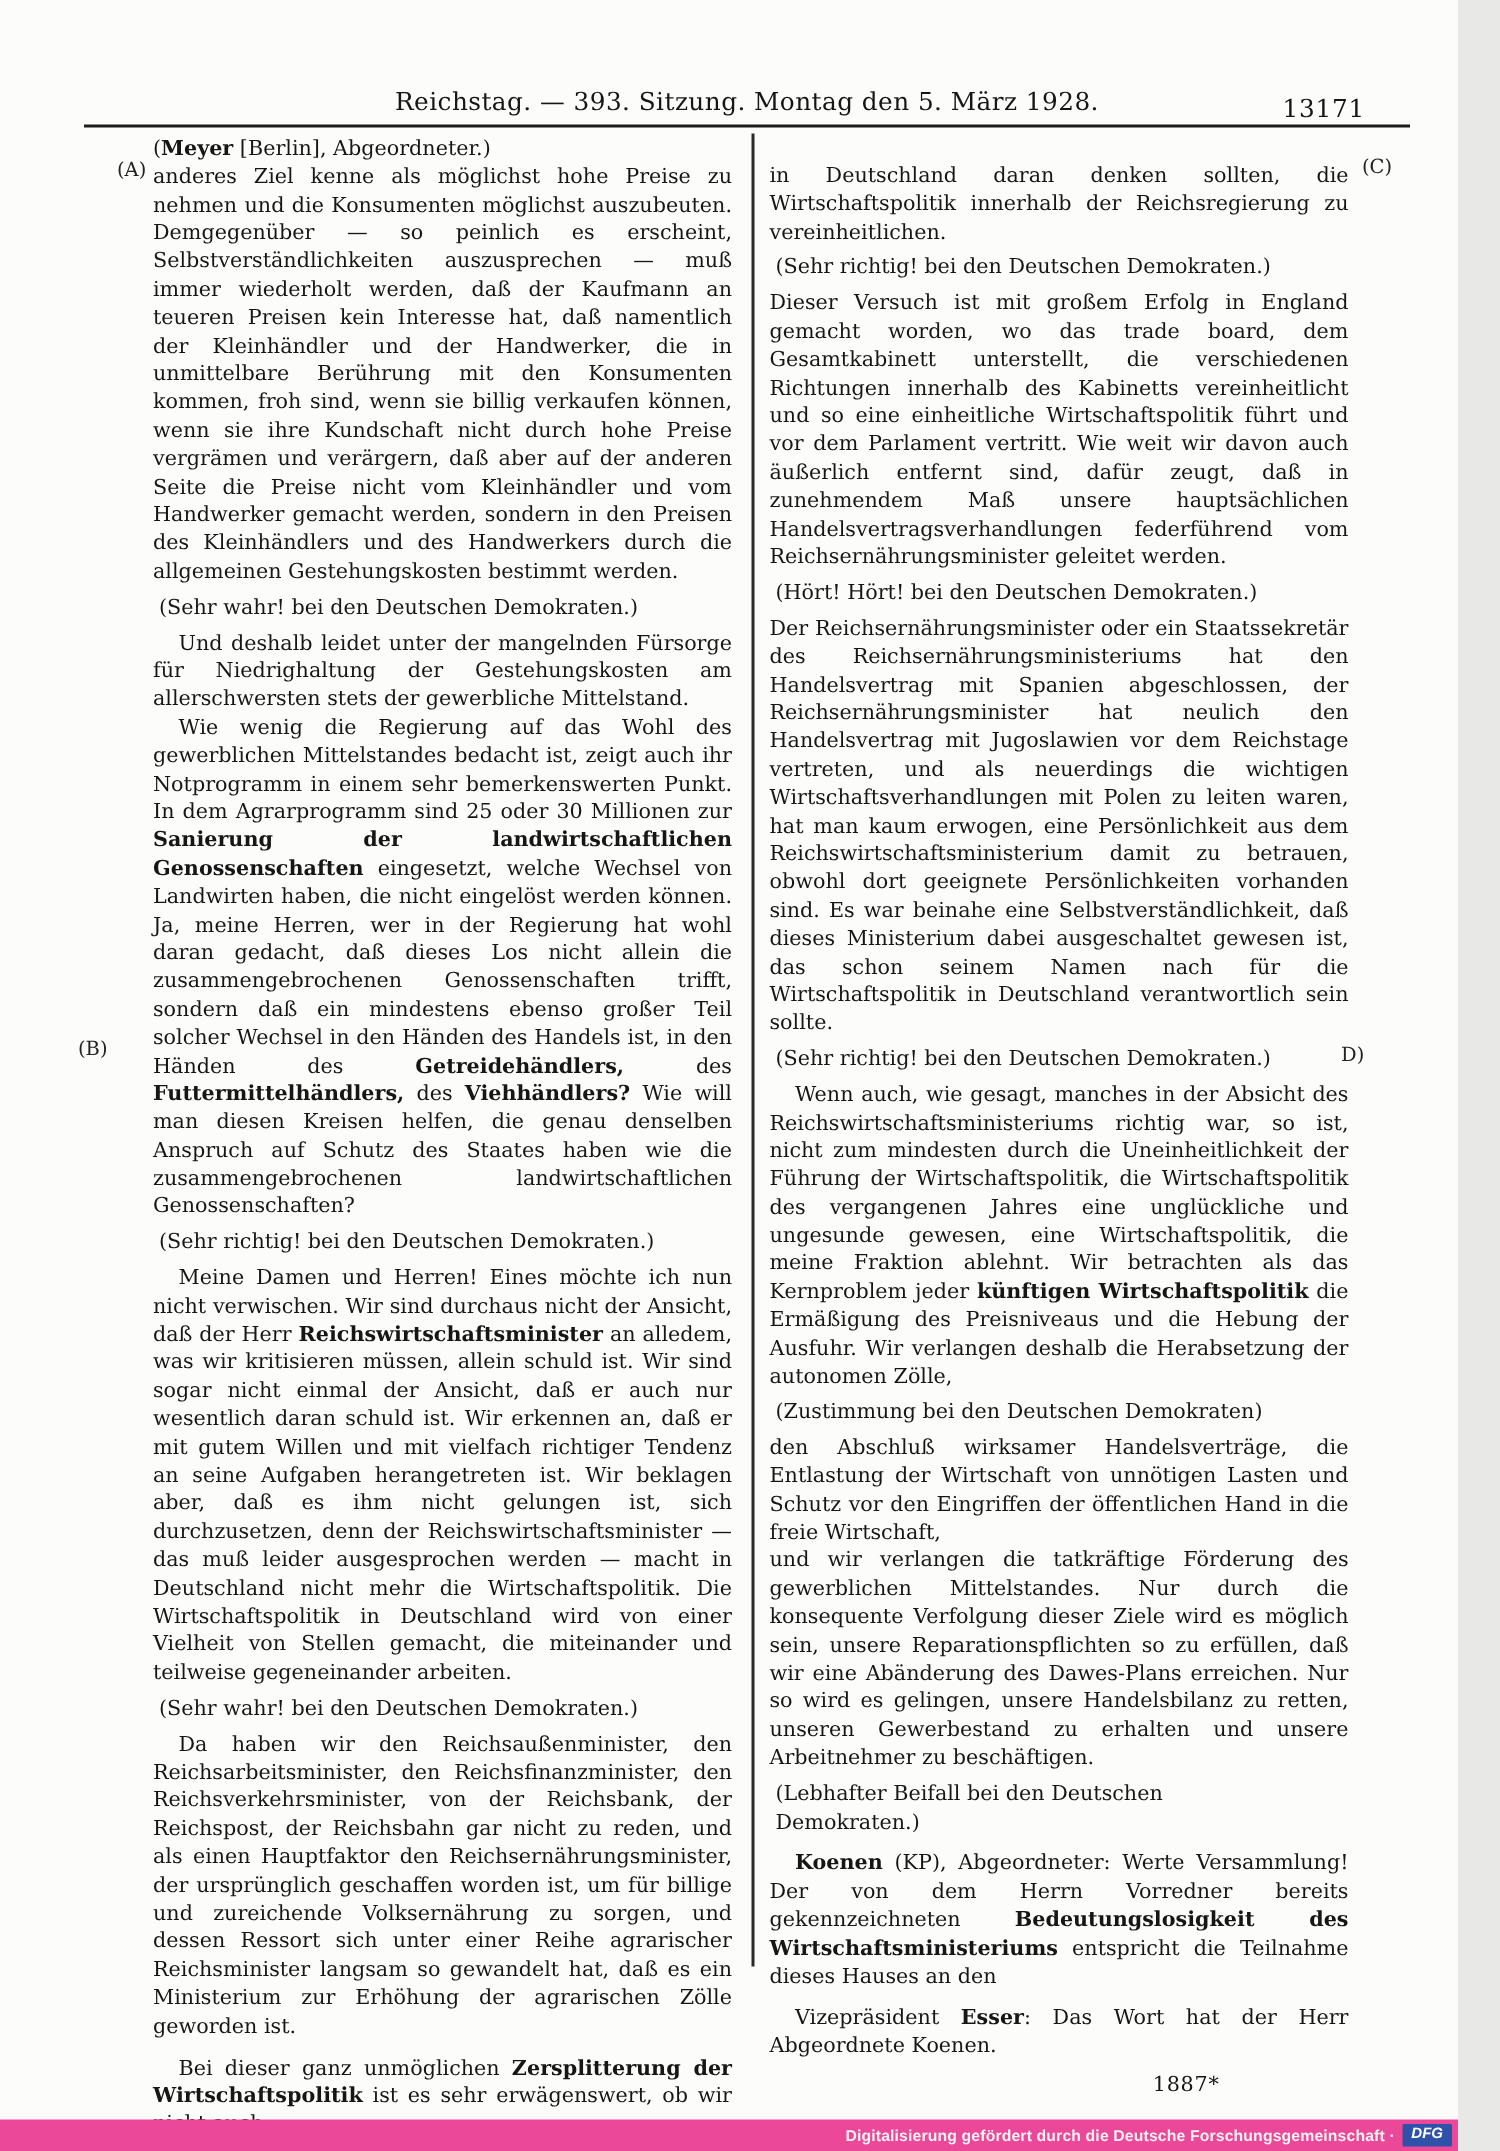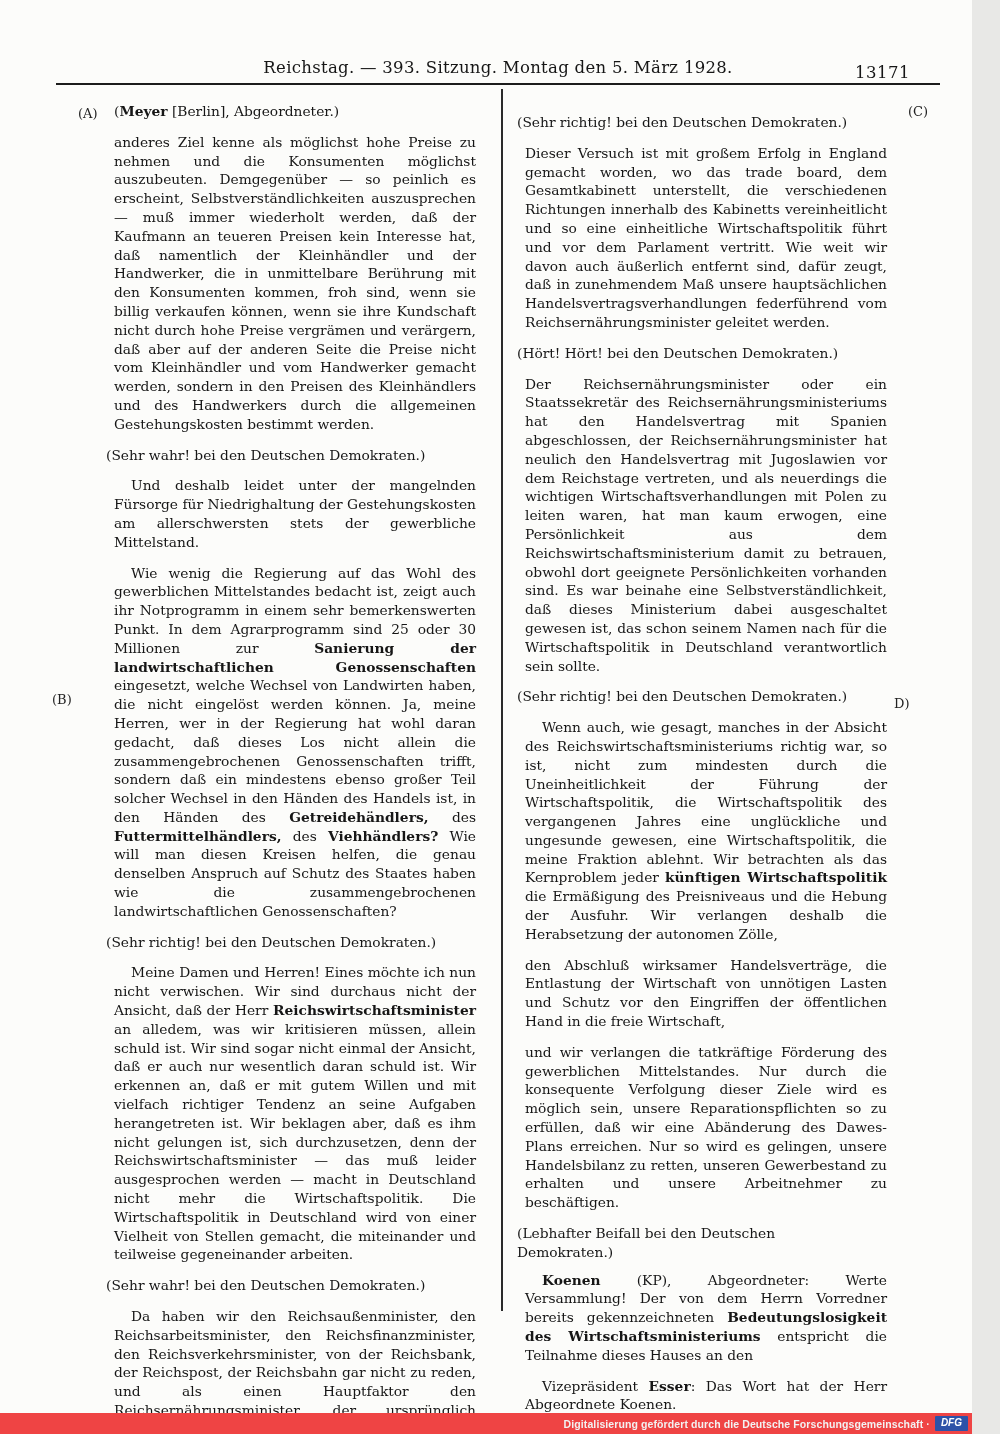--- a/index.html
+++ b/index.html
@@ -32,34 +32,34 @@
   
   .margin-marker{position:absolute;font-size:13px;color:#222;}
   .mk-a{left:78px;top:106px;}
   .mk-b{left:52px;top:692px;}
   .mk-c{left:908px;top:104px;}
   .mk-d{left:894px;top:696px;}
   
   .col{position:absolute;width:386px;font-size:13.8px;line-height:18.8px;}
   .col-left{left:102px;top:90px;}
   .col-right{left:513px;top:108px;}
-  .col p{margin:12px;}
+  .col p{margin:0;}
   .paragraph{text-align:justify;}
   .paragraph.indent{text-indent:17px;}
   .space-before{margin-top:9px !important;}
   .interjection{
     margin:5px 4px !important;white-space:pre-line;
   }
   .speaker-note{text-align:left;}
   .signature{text-align:right;padding-right:86px;margin-top:7px !important;letter-spacing:.5px;}
   .b{font-weight:bold;}
   
   .dfg-bar{
     position:absolute;left:0;bottom:0;width:100%;height:21px;
-    background:#ef4444;
+    background:#ec4899;
     display:flex;align-items:center;justify-content:flex-end;
     gap:5px;padding-right:4px;box-sizing:border-box;
     font-family:"Liberation Sans","DejaVu Sans",sans-serif;
   }
   .dfg-credit{color:#f2f2f2;font-size:10.5px;font-weight:bold;letter-spacing:.1px;}
   .dfg-logo{
     background:#2d52a8;color:#ffffff;
     font-size:10px;font-weight:bold;font-style:italic;
     padding:1px 6px 2px 6px;border-radius:1px;line-height:12px;
   }
@@ -86,26 +86,28 @@
       <p class="paragraph indent"><span>Und deshalb leidet unter der mangelnden Fürsorge für Niedrighaltung der Gestehungskosten am allerschwersten stets der gewerbliche Mittelstand.</span></p>
       <p class="paragraph indent"><span>Wie wenig die Regierung auf das Wohl des gewerblichen Mittelstandes bedacht ist, zeigt auch ihr Notprogramm in einem sehr bemerkenswerten Punkt. In dem Agrarprogramm sind 25 oder 30 Millionen zur </span><span class="b">Sanierung der landwirtschaftlichen Genossenschaften</span><span> eingesetzt, welche Wechsel von Landwirten haben, die nicht eingelöst werden können. Ja, meine Herren, wer in der Regierung hat wohl daran gedacht, daß dieses Los nicht allein die zusammengebrochenen Genossenschaften trifft, sondern daß ein mindestens ebenso großer Teil solcher Wechsel in den Händen des Handels ist, in den Händen des </span><span class="b">Getreidehändlers,</span><span> des </span><span class="b">Futtermittelhändlers,</span><span> des </span><span class="b">Viehhändlers?</span><span> Wie will man diesen Kreisen helfen, die genau denselben Anspruch auf Schutz des Staates haben wie die zusammengebrochenen landwirtschaftlichen Genossenschaften?</span></p>
       <p class="interjection"><span>(Sehr richtig! bei den Deutschen Demokraten.)</span></p>
       <p class="paragraph indent"><span>Meine Damen und Herren! Eines möchte ich nun nicht verwischen. Wir sind durchaus nicht der Ansicht, daß der Herr </span><span class="b">Reichswirtschaftsminister</span><span> an alledem, was wir kritisieren müssen, allein schuld ist. Wir sind sogar nicht einmal der Ansicht, daß er auch nur wesentlich daran schuld ist. Wir erkennen an, daß er mit gutem Willen und mit vielfach richtiger Tendenz an seine Aufgaben herangetreten ist. Wir beklagen aber, daß es ihm nicht gelungen ist, sich durchzusetzen, denn der Reichswirtschaftsminister — das muß leider ausgesprochen werden — macht in Deutschland nicht mehr die Wirtschaftspolitik. Die Wirtschaftspolitik in Deutschland wird von einer Vielheit von Stellen gemacht, die miteinander und teilweise gegeneinander arbeiten.</span></p>
       <p class="interjection"><span>(Sehr wahr! bei den Deutschen Demokraten.)</span></p>
       <p class="paragraph indent"><span>Da haben wir den Reichsaußenminister, den Reichsarbeitsminister, den Reichsfinanzminister, den Reichsverkehrsminister, von der Reichsbank, der Reichspost, der Reichsbahn gar nicht zu reden, und als einen Hauptfaktor den Reichsernährungsminister, der ursprünglich geschaffen worden ist, um für billige und zureichende Volksernährung zu sorgen, und dessen Ressort sich unter einer Reihe agrarischer Reichsminister langsam so gewandelt hat, daß es ein Ministerium zur Erhöhung der agrarischen Zölle geworden ist.</span></p>
       <p class="paragraph indent space-before"><span>Bei dieser ganz unmöglichen </span><span class="b">Zersplitterung der Wirtschaftspolitik</span><span> ist es sehr erwägenswert,  ob wir nicht auch</span></p>
     </div>
 
   <div class="col col-right">
+      <p class="paragraph"><span>in Deutschland daran denken sollten, die Wirtschaftspolitik innerhalb der Reichsregierung zu vereinheitlichen.</span></p>
       <p class="interjection"><span>(Sehr richtig! bei den Deutschen Demokraten.)</span></p>
       <p class="paragraph"><span>Dieser Versuch ist mit großem Erfolg in England gemacht worden, wo das trade board, dem Gesamtkabinett unterstellt, die verschiedenen Richtungen innerhalb des Kabinetts vereinheitlicht und so eine einheitliche Wirtschaftspolitik führt und vor dem Parlament vertritt. Wie weit wir davon auch äußerlich entfernt sind, dafür zeugt, daß in zunehmendem Maß unsere hauptsächlichen Handelsvertragsverhandlungen federführend vom Reichsernährungsminister geleitet werden.</span></p>
       <p class="interjection"><span>(Hört! Hört! bei den Deutschen Demokraten.)</span></p>
       <p class="paragraph"><span>Der Reichsernährungsminister oder ein Staatssekretär des Reichsernährungsministeriums hat den Handelsvertrag mit Spanien abgeschlossen, der Reichsernährungsminister hat neulich den Handelsvertrag mit Jugoslawien vor dem Reichstage vertreten, und als neuerdings die wichtigen Wirtschaftsverhandlungen mit Polen zu leiten waren, hat man kaum erwogen, eine Persönlichkeit aus dem Reichswirtschaftsministerium damit zu betrauen, obwohl dort geeignete Persönlichkeiten vorhanden sind. Es war beinahe eine Selbstverständlichkeit, daß dieses Ministerium dabei ausgeschaltet gewesen ist, das schon seinem Namen nach für die Wirtschaftspolitik in Deutschland verantwortlich sein sollte.</span></p>
       <p class="interjection"><span>(Sehr richtig! bei den Deutschen Demokraten.)</span></p>
       <p class="paragraph indent"><span>Wenn auch, wie gesagt, manches in der Absicht des Reichswirtschaftsministeriums richtig war, so ist, nicht zum mindesten durch die Uneinheitlichkeit der Führung der Wirtschaftspolitik, die Wirtschaftspolitik des vergangenen Jahres eine unglückliche und ungesunde gewesen, eine Wirtschaftspolitik, die meine Fraktion ablehnt. Wir betrachten als das Kernproblem jeder </span><span class="b">künftigen Wirtschaftspolitik</span><span> die Ermäßigung des Preisniveaus und die Hebung der Ausfuhr. Wir verlangen deshalb die Herabsetzung der autonomen Zölle,</span></p>
+      <p class="interjection"><span>(Zustimmung bei den Deutschen Demokraten)</span></p>
       <p class="paragraph"><span>den Abschluß wirksamer Handelsverträge, die Entlastung der Wirtschaft von unnötigen Lasten und Schutz vor den Eingriffen der öffentlichen Hand in die freie Wirtschaft,</span></p>
       <p class="paragraph"><span>und wir verlangen die tatkräftige Förderung des gewerblichen Mittelstandes. Nur durch die konsequente Verfolgung dieser Ziele wird es möglich sein, unsere Reparationspflichten so zu erfüllen, daß wir eine Abänderung des Dawes-Plans erreichen. Nur so wird es gelingen, unsere Handelsbilanz zu retten, unseren Gewerbestand zu erhalten und unsere Arbeitnehmer zu beschäftigen.</span></p>
       <p class="interjection"><span>(Lebhafter Beifall bei den Deutschen
 Demokraten.)</span></p>
       <p class="paragraph indent space-before"><span class="b">Koenen</span><span> (KP), Abgeordneter:  Werte Versammlung! Der von dem Herrn Vorredner bereits gekennzeichneten </span><span class="b">Bedeutungslosigkeit des Wirtschaftsministeriums</span><span> entspricht die Teilnahme dieses Hauses an den</span></p>
       <p class="paragraph indent space-before"><span>Vizepräsident </span><span class="b">Esser</span><span>:  Das Wort hat der Herr Abgeordnete Koenen.</span></p>
       <p class="signature"><span>1887*</span></p>
     </div>
 
   <div class="dfg-bar">

